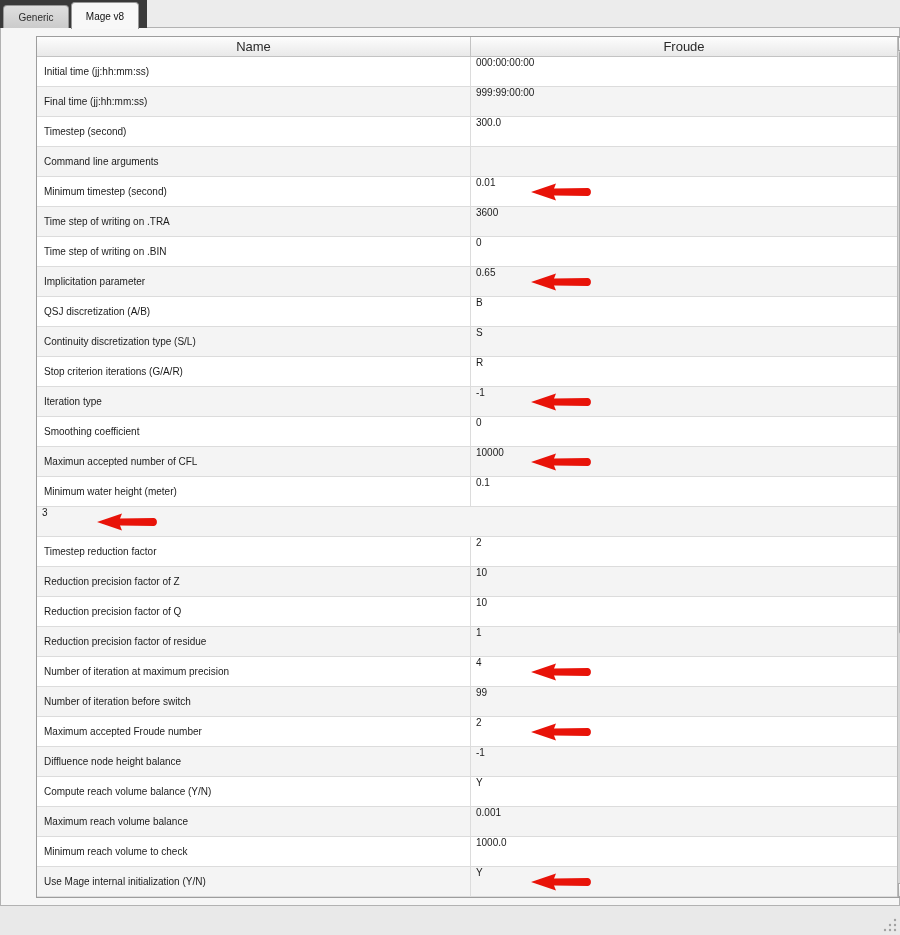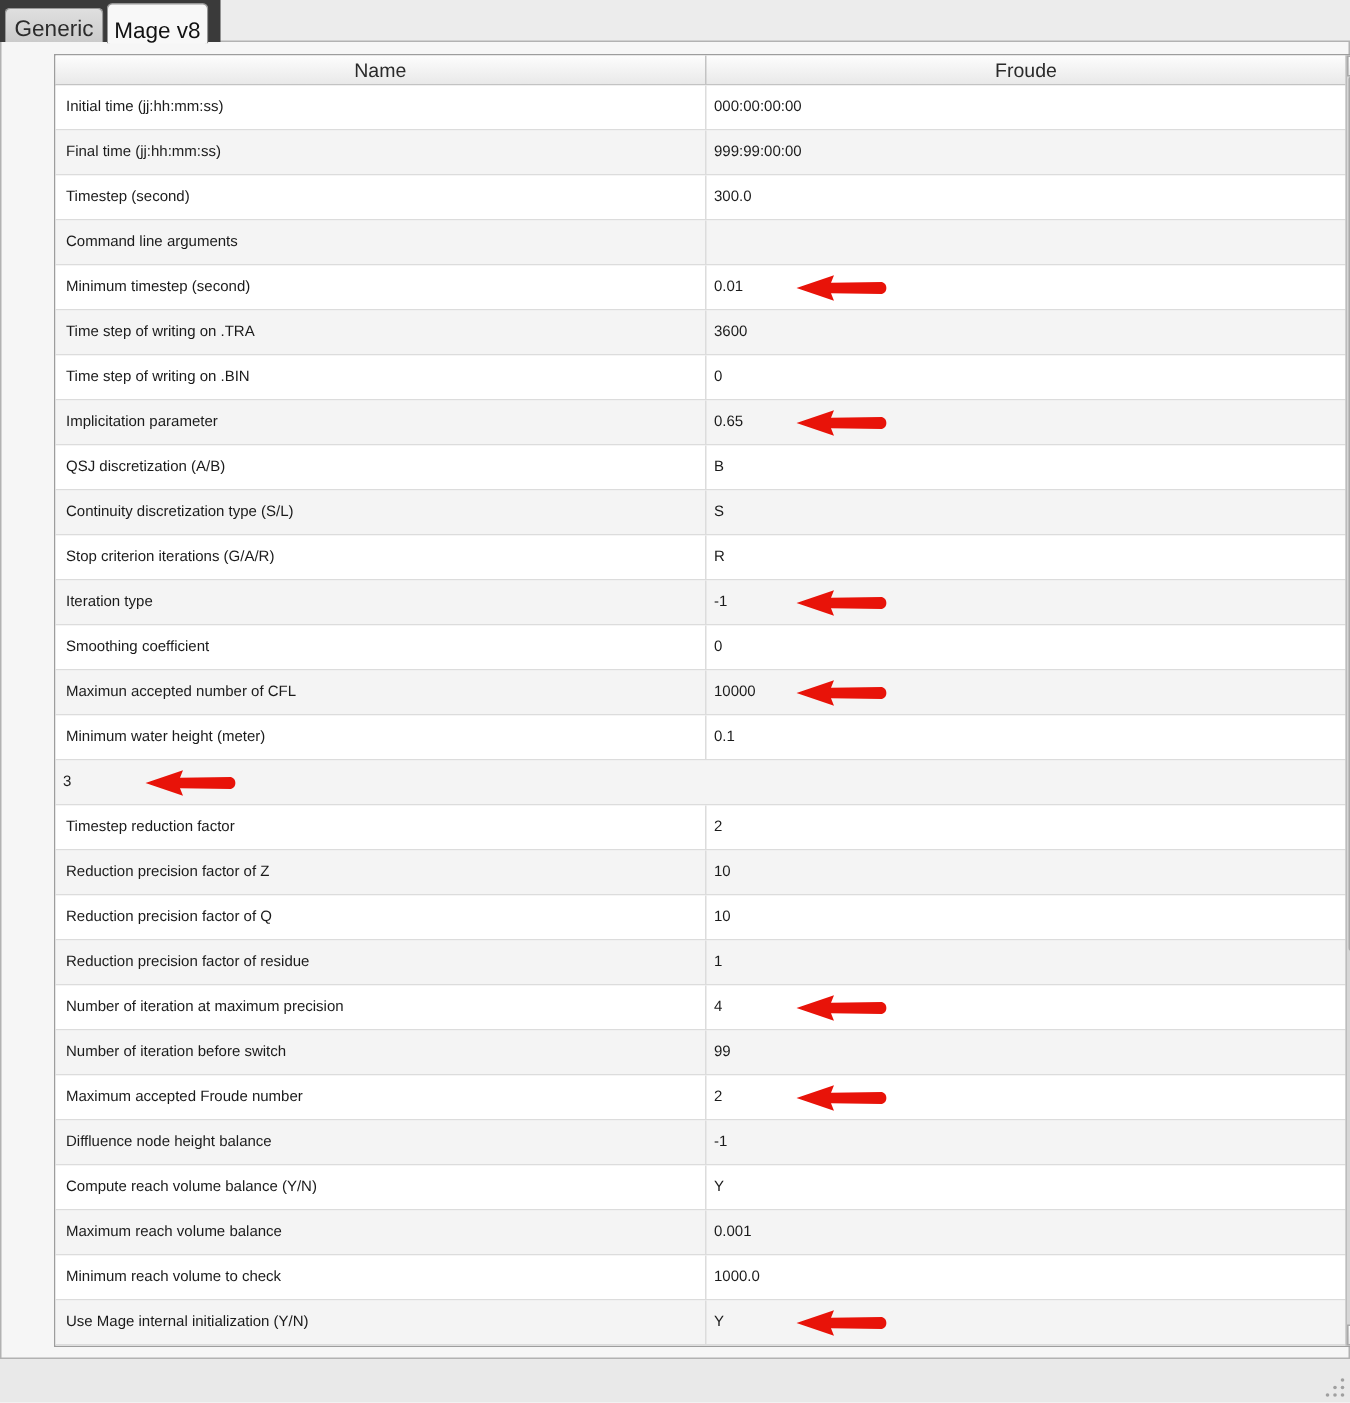--- a/index.html
+++ b/index.html
@@ -7,22 +7,22 @@
   body {
     position:relative; overflow:hidden;
     background:#e9e9e9;
     font-family:"Liberation Sans","DejaVu Sans",sans-serif;
     color:#1b1b1b;
   }
   
   .tabbar { position:absolute; top:0; left:0; width:900px; height:28px;
             background:#ececec; border-bottom:1px solid #b2b2b2; }
   .tab-dark-bg { position:absolute; top:0; left:0; width:147px; height:28px; background:#3a3a3a; }
-  .tab { position:absolute; display:flex; align-items:flex-end; justify-content:center;
-         font-size:15px; border:1px solid #979797; border-bottom:none;
+  .tab { position:absolute; display:flex; align-items:center; justify-content:center;
+         font-size:10px; border:1px solid #979797; border-bottom:none;
          border-radius:4px 4px 0 0; cursor:default; }
   .tab-generic { left:3px; top:5px; width:66px; height:23px; color:#2c2c2c;
                  background:linear-gradient(#dfdfdf,#cbcbcb); }
   .tab-active  { left:71px; top:2px; width:68px; height:27px; color:#111;
                  background:#f8f8f8; z-index:3; }
   
   .page { position:absolute; top:28px; left:0; width:900px; height:878px;
           background:#f6f6f6; border:1px solid #b2b2b2; border-top:none; }
   
   .tablewrap { position:absolute; left:8px; top:8px; width:883px; height:862px;
@@ -33,21 +33,21 @@
            border-bottom:1px solid #c3c3c3; font-size:13px; color:#2a2a2a; }
   .thead .hc { display:flex; align-items:center; justify-content:center; height:100%; }
   .hc-name  { width:434px; border-right:1px solid #c3c3c3; }
   .hc-value { flex:1; }
   .tbody { flex:1; }
   .trow { height:30px; display:flex; border-bottom:1px solid #dcdcdc; font-size:10px; }
   .trow:nth-child(odd)  { background:#ffffff; }
   .trow:nth-child(even) { background:#f4f4f4; }
   .cell-name  { width:434px; border-right:1px solid #dcdcdc; display:flex;
                 align-items:center; padding-left:7px; }
-  .cell-value { flex:1; display:flex; align-items:center; padding-left:5px;
+  .cell-value { flex:1; display:flex; padding-left:5px;
                 position:relative; }
   .red-arrow { position:absolute; left:58px; top:50%; transform:translateY(-50%); }
   
   .vscroll { width:21px; background:#d6d6d6; border-left:1px solid #bcbcbc;
              position:relative; flex:none; }
   .sbtn { position:absolute; left:0; width:20px; height:14px;
           background:linear-gradient(#fcfcfc,#e7e7e7); border:1px solid #a9a9a9;
           display:flex; align-items:center; justify-content:center;
           font-size:7px; color:#3f3f3f; line-height:1; }
   .sbtn-up { top:0; }

